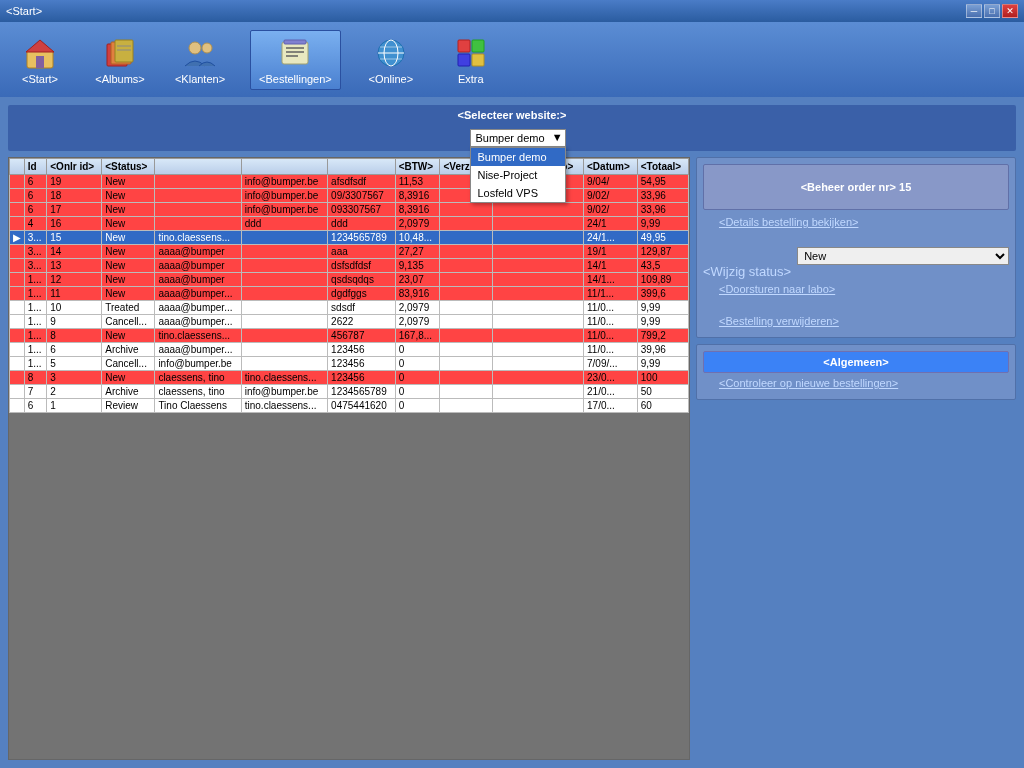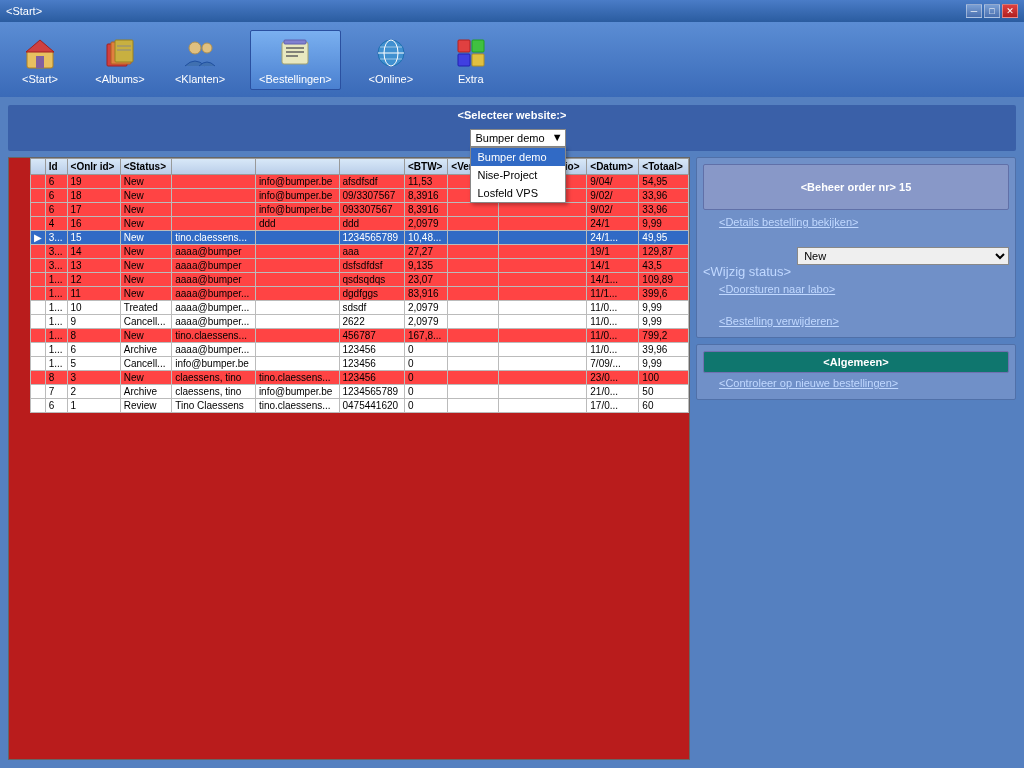--- a/index.html
+++ b/index.html
@@ -108,24 +108,23 @@
     .content-area {
       display: flex;
       gap: 6px;
       flex: 1;
       overflow: hidden;
     }
 
     
     .table-panel {
       flex: 1;
-      background: #b91c1c;
+      background: #737373;
       overflow: auto;
       border: 1px solid #666;
-      padding-left: 21px;
     }
     table {
       border-collapse: collapse;
       width: 100%;
       font-size: 10px;
     }
     thead tr {
       background: linear-gradient(to bottom, #d8e8f8, #b8cce8);
     }
     thead th {
@@ -190,21 +189,21 @@
       margin: 4px 0;
     }
     .status-label { color: #c0d8ff; font-size: 13px; margin-top: 32px; }
     .status-select {
       flex: 1;
       font-size: 11px;
       padding: 1px 2px;
       border: 1px solid #888;
     }
     .algemeen-header {
-      background: #0f766e;
+      background: #3b82f6;
       border: 1px solid #7070b0;
       padding: 4px 8px;
       text-align: center;
       font-weight: bold;
       color: white;
       font-size: 11px;
       border-radius: 2px;
     }
   </style>
 </head>

